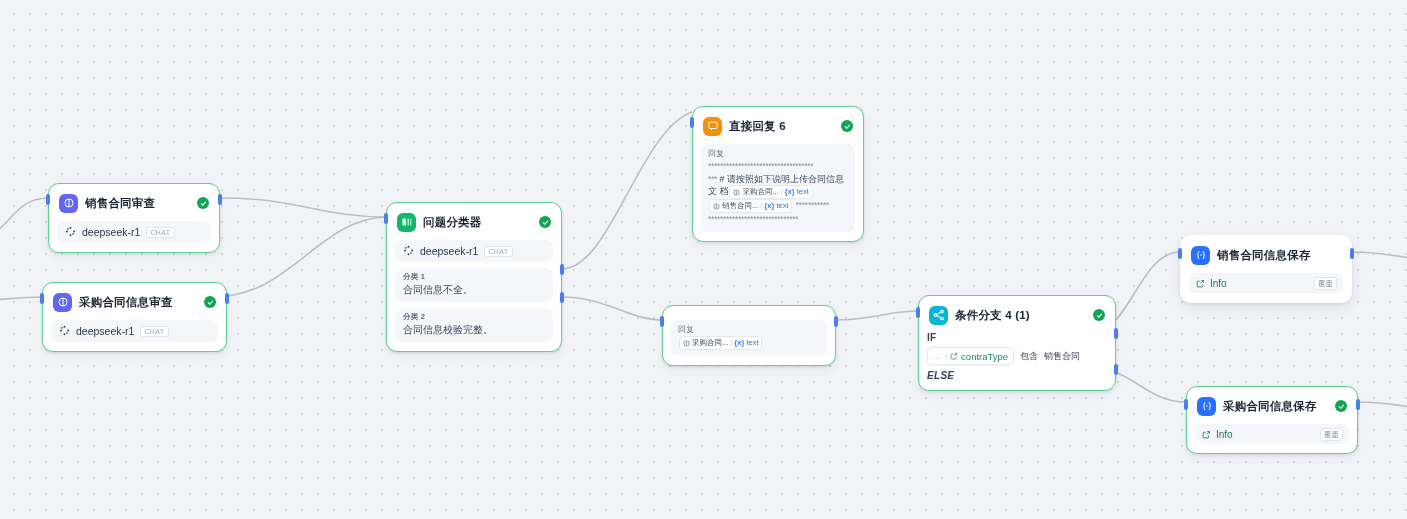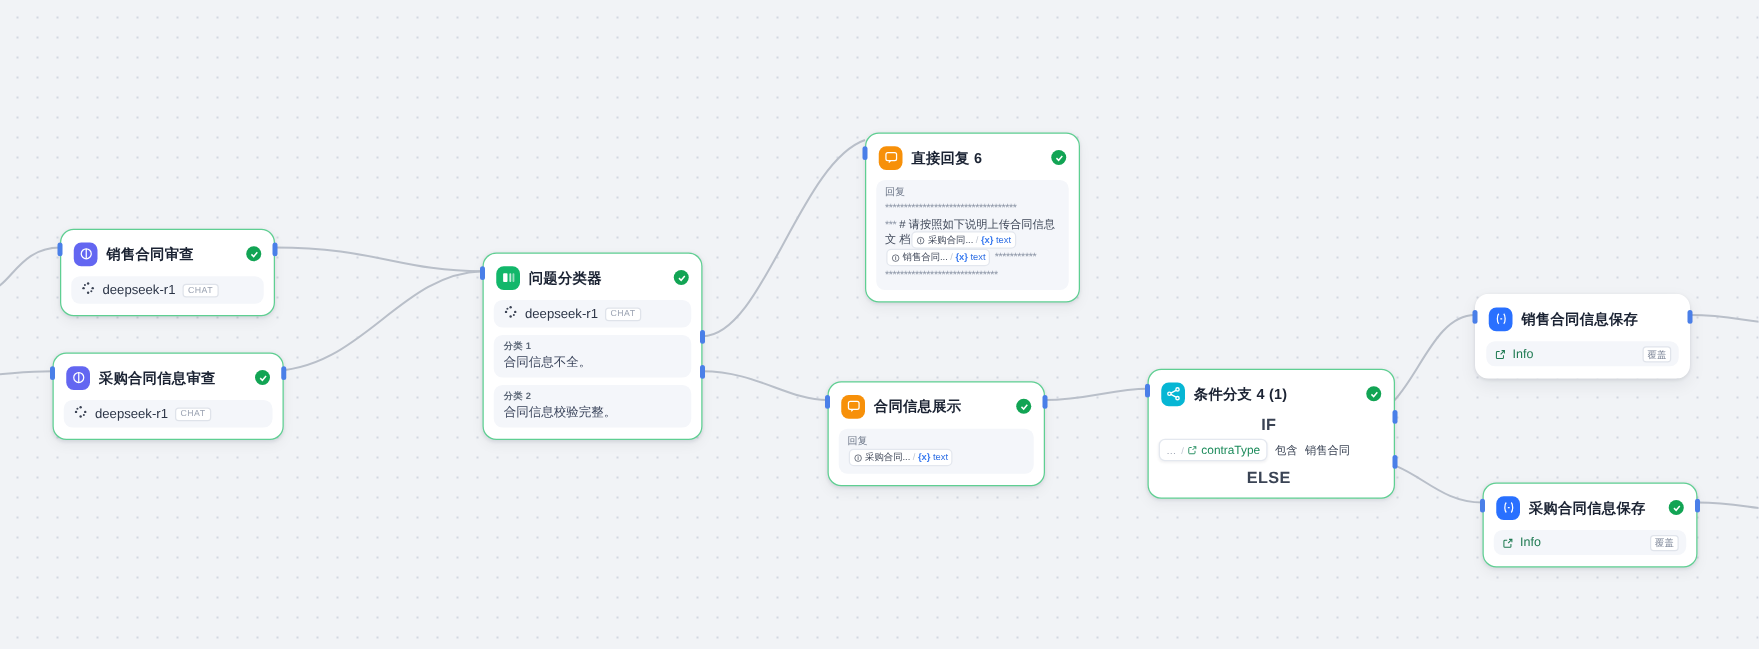--- a/index.html
+++ b/index.html
@@ -165,29 +165,29 @@
     line-height: 12px;
     white-space: nowrap;
   }
   .var-src { font-size: 7.5px; color: #41495a; }
   .var-sep { font-size: 7.5px; color: #c2c8d2; }
   .var-x { font-size: 7.5px; color: #3a7bf0; font-weight: bold; }
   .var-type { font-size: 7.5px; color: #2f6fe4; }
 
   
   .if-label, .else-label {
-    text-align: center;
-    font-size: 13px;
+    text-align: left;
+    font-size: 10px;
     font-weight: bold;
     color: #3a4354;
     padding-right: 4px;
     letter-spacing: .3px;
   }
   .if-label { margin-top: 6px; }
-  .else-label { margin-top: 5px; }
+  .else-label { margin-top: 5px; font-style: italic; }
   .cond-row {
     display: flex;
     align-items: center;
     gap: 6px;
     margin-top: 4px;
   }
   .cond-chip {
     display: inline-flex;
     align-items: center;
     gap: 3px;
@@ -416,34 +416,20 @@
             <span class="var-type">text</span>
           </span>
         <span class="stars">***********</span><br>
         <span class="stars">******************************</span>
       </div>
     </div>
     <span class="port" style="left:-3px; top:10px;"></span>
   </div>
 
   <div class="node" style="left:662px; top:305px; width:174px;">
-    <div class="node-head">
-      <span class="node-icon" style="background:#f79009;">
-        <svg width="12" height="12" viewBox="0 0 24 24" fill="none" stroke="#fff" stroke-width="2">
-          <rect x="3.5" y="4" width="17" height="13" rx="3"></rect>
-            <path d="M8 20l3-3"></path>
-        </svg>
-      </span>
-      <span class="node-title">合同信息展示</span>
-      <span class="status-dot">
-        <svg width="7" height="7" viewBox="0 0 24 24" fill="none" stroke="#fff" stroke-width="4">
-            <path d="M4 12l6 6L20 6"></path>
-          </svg>
-      </span>
-    </div>
     <div class="reply-box">
       <div class="reply-label">回复</div>
       <div class="reply-body">
         <span class="var-chip">
           <svg width="7" height="7" viewBox="0 0 24 24" fill="none" stroke="#41495a" stroke-width="2">
               <circle cx="12" cy="12" r="9"></circle>
               <path d="M12 7v10"></path>
             </svg>
           <span class="var-src">采购合同...</span>
           <span class="var-sep">/</span>

